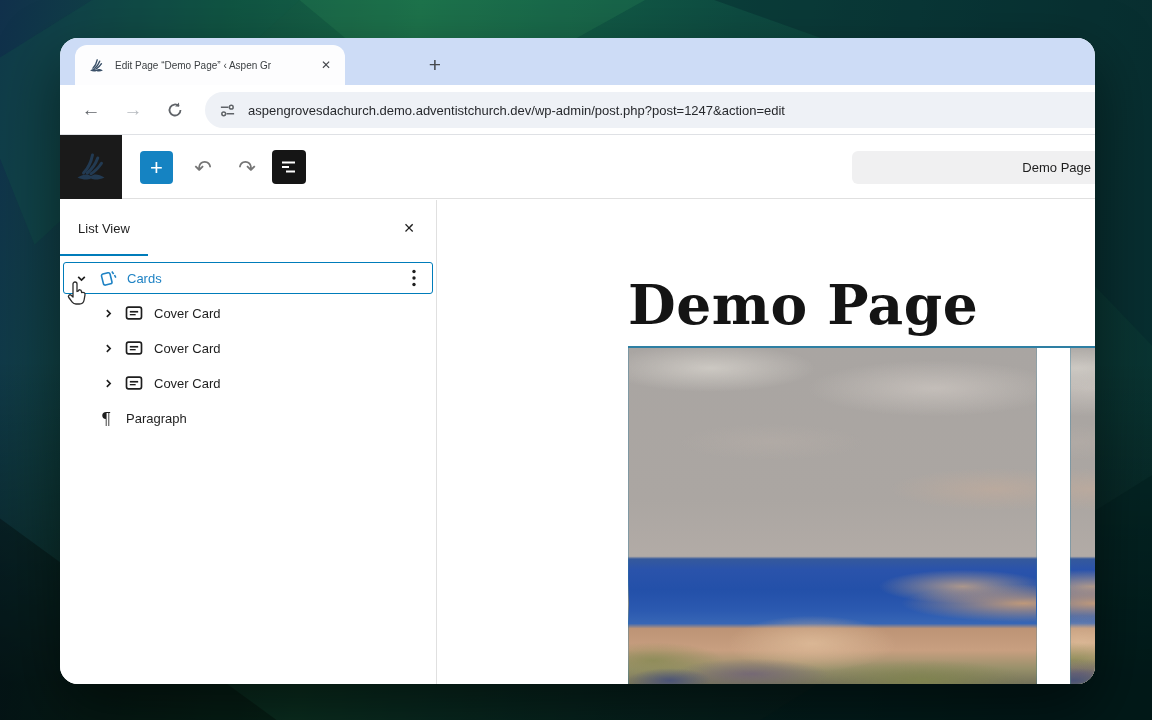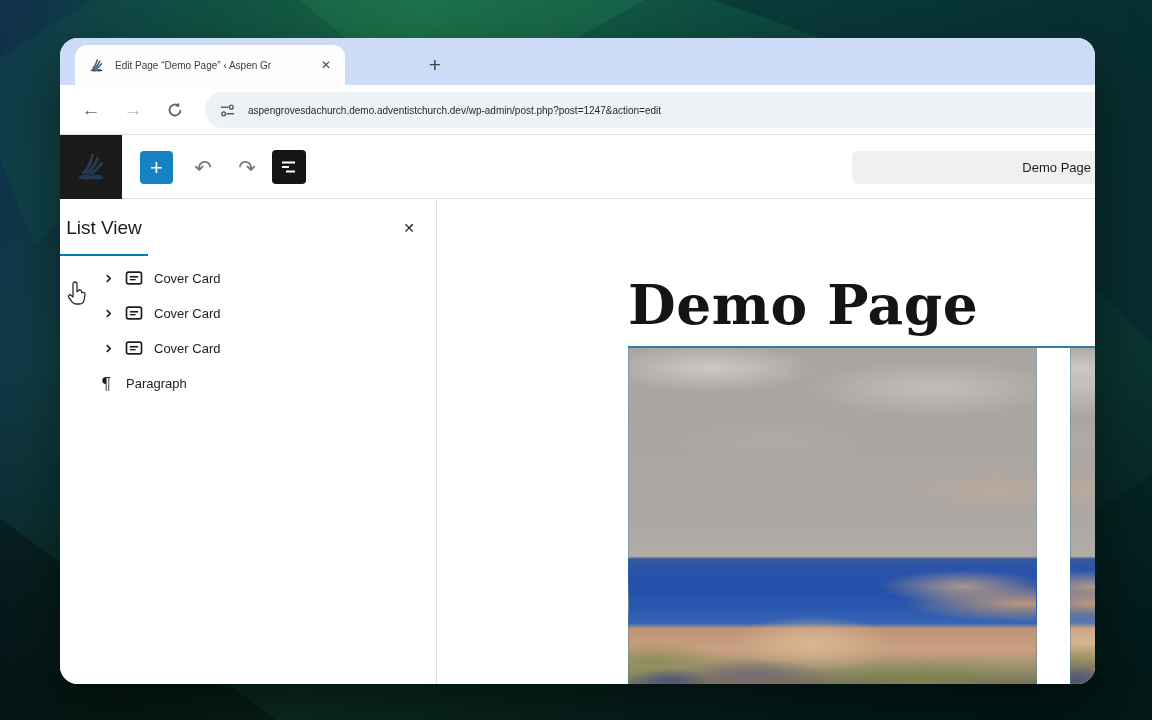--- a/index.html
+++ b/index.html
@@ -54,21 +54,21 @@
     height:50px; background:#fff; border-bottom:1px solid #dfe1e5;
     display:flex; align-items:center; padding:0 0 0 16px; position:relative;
   }
   .nav-ico{ width:30px; height:30px; display:flex; align-items:center; justify-content:center;
             font-size:19px; color:#5f6368; margin-right:12px; }
   .nav-ico.disabled{ color:#b6babf; }
   .omnibox{
     position:absolute; left:145px; right:-20px; top:7px; height:36px;
     background:#eef1f6; border-radius:18px; display:flex; align-items:center; padding:0 14px;
   }
-  .omni-text{ font-size:10px; color:#27292d; margin-left:12px; white-space:nowrap; overflow:hidden; }
+  .omni-text{ font-size:13px; color:#27292d; margin-left:12px; white-space:nowrap; overflow:hidden; }
 
   
   .wp-header{ height:64px; background:#fff; border-bottom:1px solid #e0e0e0; position:relative; display:flex; align-items:center; }
   .wp-logo-square{ width:62px; height:64px; background:#1a1a1a; display:flex; align-items:center; justify-content:center; flex:0 0 62px; }
   .inserter-btn{
     position:absolute; left:80px; top:16px; width:33px; height:33px; border-radius:4px;
     background:#1583c2; color:#fff; font-size:22px; display:flex; align-items:center; justify-content:center; font-weight:400;
   }
   .hist-btn{ position:absolute; top:16px; width:34px; height:33px; display:flex; align-items:center; justify-content:center;
              font-size:21px; color:#757575; }
@@ -82,21 +82,21 @@
     display:flex; align-items:center; justify-content:flex-end; padding-right:12px; overflow:hidden;
   }
   .doc-pill span{ font-size:13px; color:#1e1e1e; white-space:nowrap; }
 
   
   .editor-body{ position:absolute; top:162px; bottom:0; left:0; right:0; display:flex; }
 
   
   .lv-panel{ width:377px; flex:0 0 377px; background:#fff; border-right:1px solid #e0e0e0; position:relative; }
   .lv-tabs{ height:56px; display:flex; align-items:stretch; position:relative; }
-  .lv-tab{ width:88px; display:flex; align-items:center; justify-content:center; font-size:19px; color:#1e1e1e; position:relative; }
+  .lv-tab{ width:88px; display:flex; align-items:center; justify-content:center; font-size:13px; color:#1e1e1e; position:relative; }
   .lv-tab.active{ font-weight:400; }
   .lv-tab.active::after{ content:""; position:absolute; left:0; right:0; bottom:0; height:2px; background:#007cba; }
   .lv-close{ position:absolute; right:14px; top:15px; width:26px; height:26px; display:flex; align-items:center; justify-content:center;
              font-size:14px; color:#1e1e1e; }
   .lv-tree{ padding:6px 3px 0 3px; }
   .lv-row{ height:32px; margin-bottom:3px; display:flex; align-items:center; border-radius:3px; position:relative; padding-left:3px; }
   .lv-row.selected{ border:1.5px solid #007cba; }
   .lv-row .chev-slot{ width:28px; flex:0 0 28px; display:flex; align-items:center; justify-content:center; }
   .lv-row .blk-icon{ width:24px; flex:0 0 24px; display:flex; align-items:center; justify-content:center; }
   .lv-row .lbl{ margin-left:8px; font-size:13px; color:#1e1e1e; }
@@ -223,20 +223,42 @@
     <div class="editor-body">
 
       <div class="lv-panel">
         <div class="lv-tabs">
           <div class="lv-tab active">List View</div>
           <div class="lv-close">✕</div>
         </div>
 
         <div class="lv-tree">
 
+          <div class="lv-row selected">
+            <span class="chev-slot">
+              <svg width="11" height="11" viewBox="0 0 10 10">
+                  <polyline points="2,3.5 5,6.5 8,3.5" fill="none" stroke="#1e1e1e" stroke-width="1.5"></polyline>
+                </svg>
+            </span>
+            <span class="blk-icon">
+              <svg width="21" height="21" viewBox="0 0 24 24">
+                <rect x="6" y="6" width="10" height="13" rx="2" fill="none" stroke="#1e82c4" stroke-width="1.8" transform="rotate(-14 11 12)"></rect>
+                <line x1="17" y1="4" x2="19" y2="7" stroke="#1e82c4" stroke-width="1.8"></line>
+                <line x1="20" y1="8" x2="21.5" y2="11" stroke="#1e82c4" stroke-width="1.8"></line>
+              </svg>
+            </span>
+            <span class="lbl">Cards</span>
+            <span class="row-options">
+              <svg width="4" height="18" viewBox="0 0 4 18">
+                  <circle cx="2" cy="2.5" r="1.7" fill="#1e1e1e"></circle>
+                  <circle cx="2" cy="9" r="1.7" fill="#1e1e1e"></circle>
+                  <circle cx="2" cy="15.5" r="1.7" fill="#1e1e1e"></circle>
+                </svg>
+            </span>
+          </div>
 
           <div class="lv-row lvl1">
             <span class="chev-slot">
               <svg width="11" height="11" viewBox="0 0 10 10">
                   <polyline points="3.5,2 6.5,5 3.5,8" fill="none" stroke="#1e1e1e" stroke-width="1.5"></polyline>
                 </svg>
             </span>
             <span class="blk-icon">
               <svg width="20" height="20" viewBox="0 0 24 24">
                   <rect x="3" y="5" width="18" height="14" rx="2.5" fill="none" stroke="#1e1e1e" stroke-width="2"></rect>

